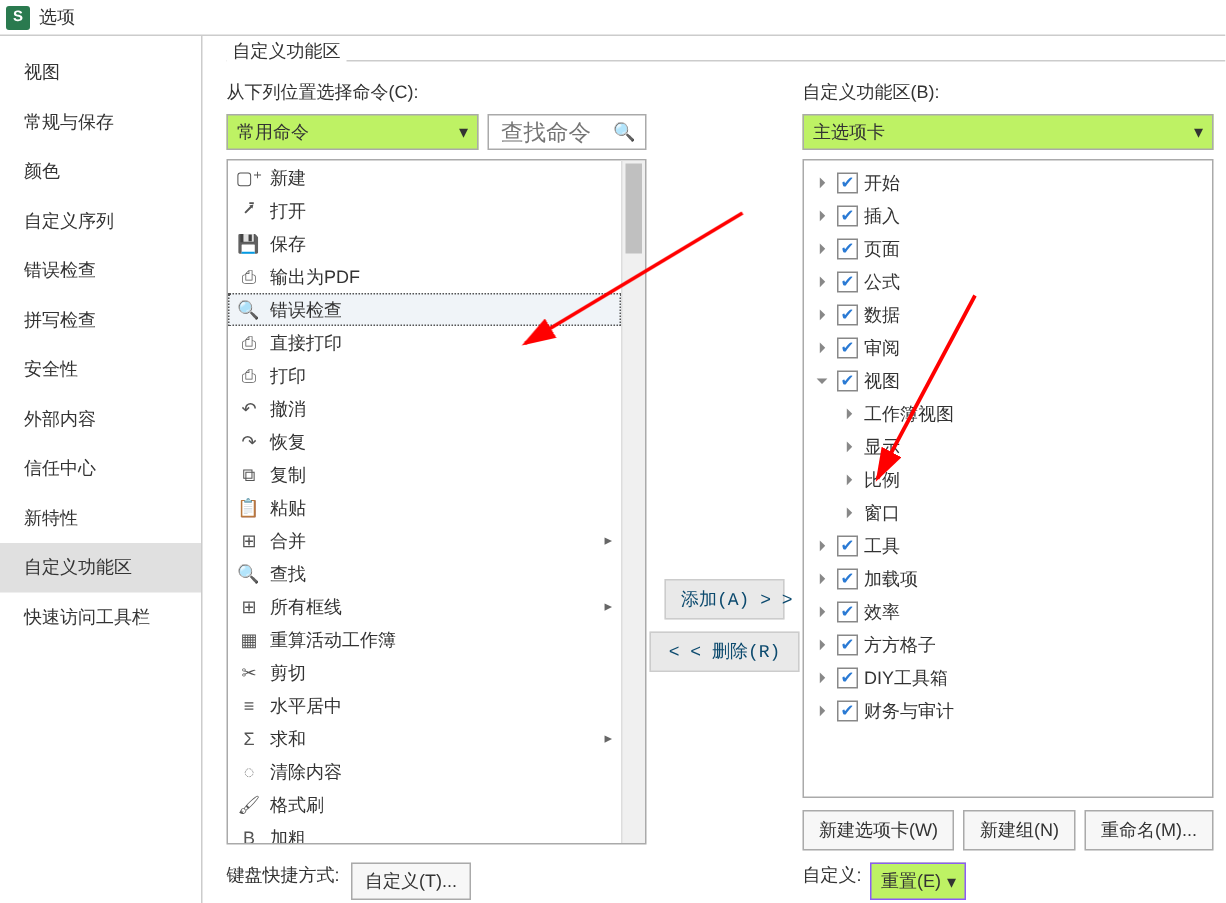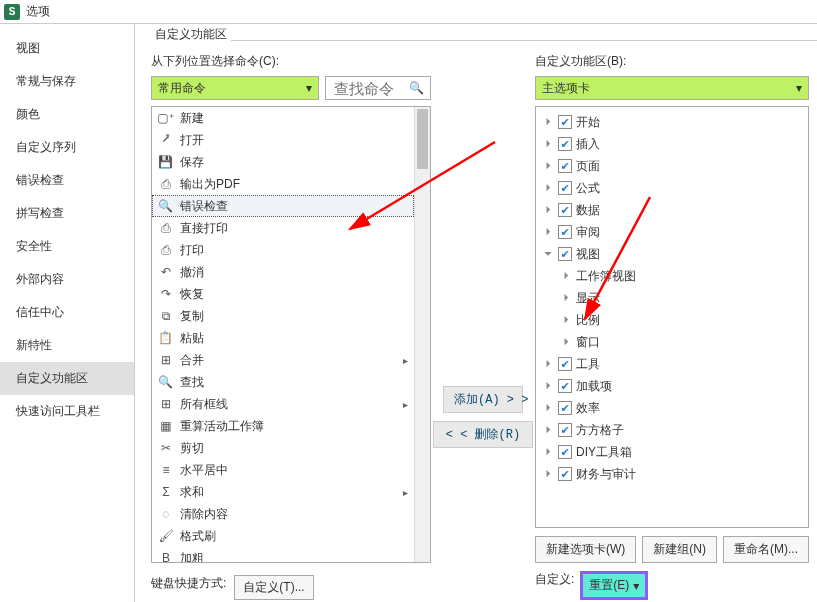--- a/index.html
+++ b/index.html
@@ -180,21 +180,21 @@
     display: flex; gap: 6px; margin-top: 8px;
   }
   .bottom-right-row2 {
     display:flex; gap:6px; margin-top:8px;
   }
   .bottom-left {
     display:flex; align-items:flex-start; gap:8px; margin-top:12px;
   }
   .dropdown-btn {
     display:flex; align-items:center; gap:4px;
-    border:3px solid #8b5cf6; background:#5eead4;
+    border:1px solid #8b5cf6; background:#bef264;
     padding: 3px 6px; cursor:pointer;
   }
   
   .arrow-svg { position:absolute; pointer-events:none; z-index:10;}
   .arrow1 { left: 190px; top: 110px; }
   .arrow2 { left: 415px; top: 165px; }
 </style>
 </head>
 <body>
 

